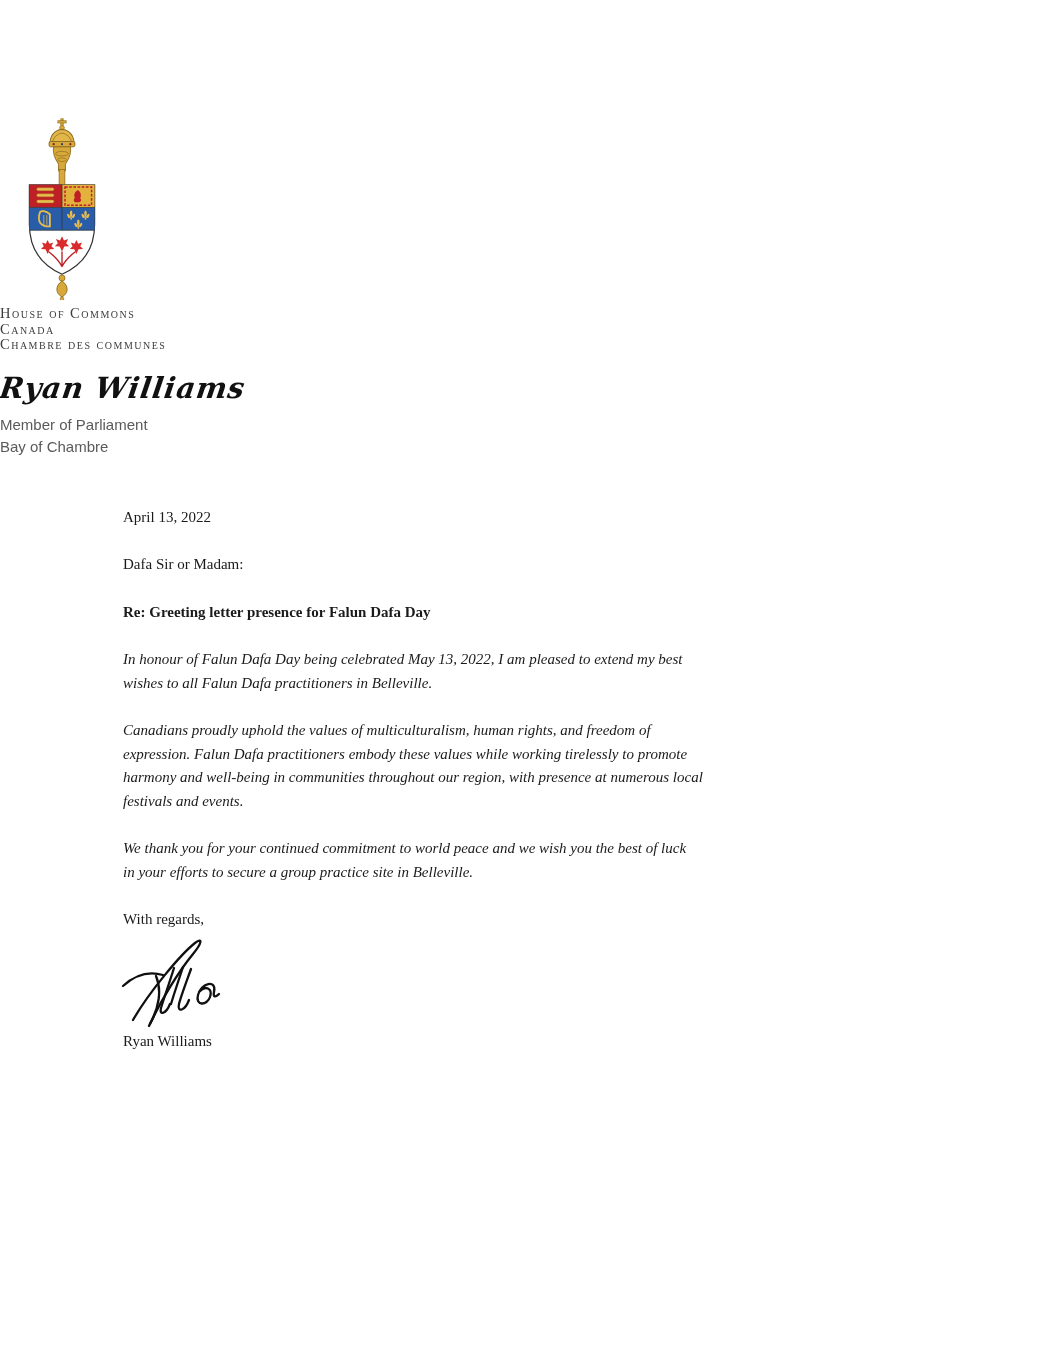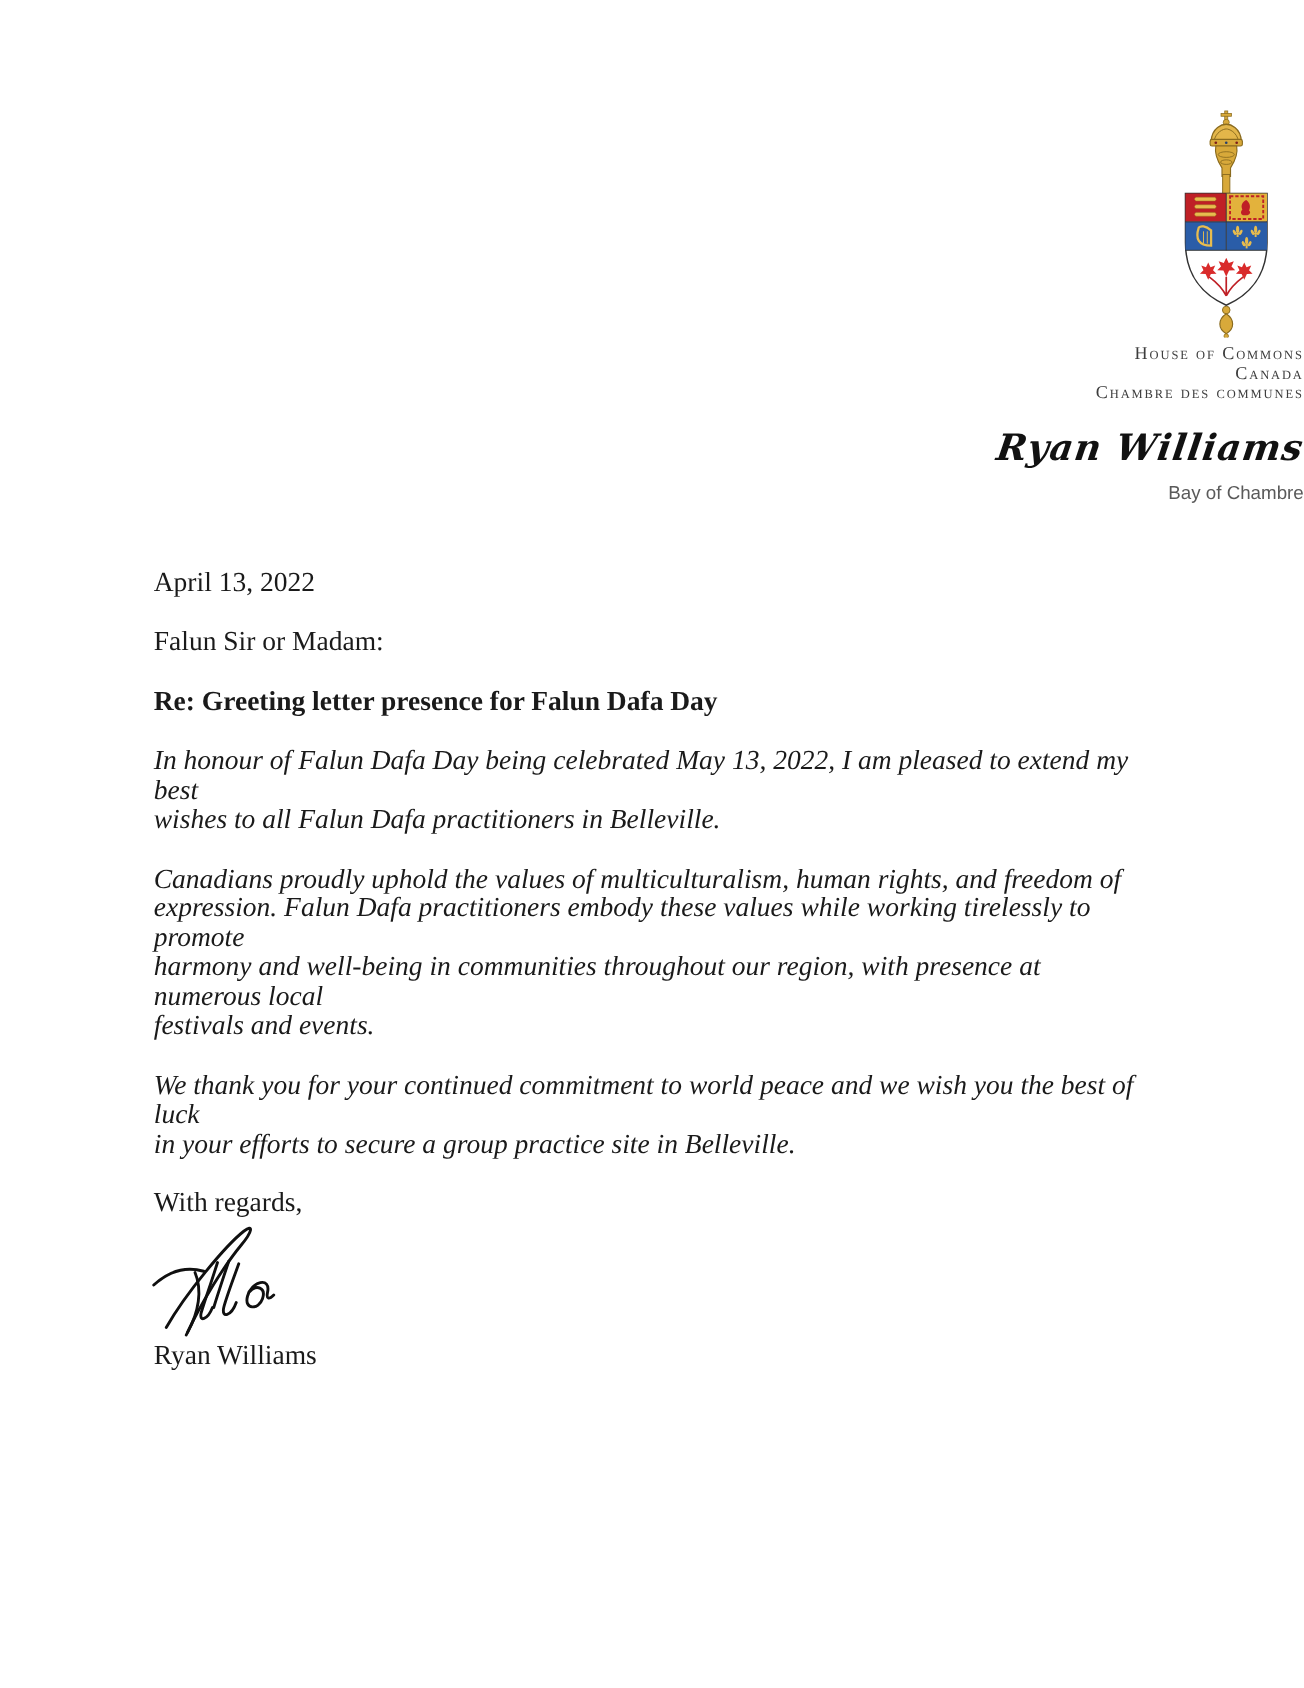--- a/index.html
+++ b/index.html
@@ -9,22 +9,22 @@
     position: relative;
     width: 1043px;
     height: 1350px;
     margin: 0 auto;
     background: #ffffff;
     font-family: "Liberation Serif", serif;
     color: #1a1a1a;
     overflow: hidden;
   }
   .letterhead {
-    padding-top: 88px;
-    text-align: right;
+    padding-top: 118px;
+    text-align: left;
   }
   .crest-wrap { line-height: 0; }
   .org-lines {
     margin-top: 6px;
     font-family: "Liberation Serif", serif;
     font-variant: small-caps;
     letter-spacing: 1.5px;
     font-size: 14.5px;
     line-height: 15.5px;
     color: #3d3d3d;
@@ -43,21 +43,21 @@
   .mp-lines {
     margin-top: 9px;
     font-family: "Liberation Sans", sans-serif;
     font-size: 15px;
     line-height: 22px;
     color: #5a5a5a;
   }
   .body-block {
     margin-left: 123px;
     width: 795px;
-    font-size: 22px;
+    font-size: 15px;
     line-height: 23.5px;
   }
   .line-date { margin-top: 48px; }
   .mt-para { margin-top: 24px; }
   .subject { font-weight: 700; }
   .para { white-space: pre-line; font-style: italic; }
   .sig-wrap { margin-top: 2px; margin-left: -4px; line-height: 0; }
   .signer { margin-top: 2px; }
 </style>
 </head>
@@ -155,27 +155,28 @@
 
     <div class="org-lines">
       <div>House of Commons</div>
       <div>Canada</div>
       <div>Chambre des communes</div>
     </div>
 
     <div class="script-name">Ryan Williams</div>
 
     <div class="mp-lines">
+      <div>Member of Parliament</div>
       <div>Bay of Chambre</div>
     </div>
   </div>
 
   <div class="body-block">
     <div class="line-date">April 13, 2022</div>
-    <div class="mt-para">Falun Sir or Madam:</div>
+    <div class="mt-para">Dafa Sir or Madam:</div>
     <div class="mt-para subject">Re: Greeting letter presence for Falun Dafa Day</div>
     <div class="mt-para para">In honour of Falun Dafa Day being celebrated May 13, 2022, I am pleased to extend my best
 wishes to all Falun Dafa practitioners in Belleville.</div>
     <div class="mt-para para">Canadians proudly uphold the values of multiculturalism, human rights, and freedom of
 expression. Falun Dafa practitioners embody these values while working tirelessly to promote
 harmony and well-being in communities throughout our region, with presence at numerous local
 festivals and events.</div>
     <div class="mt-para para">We thank you for your continued commitment to world peace and we wish you the best of luck
 in your efforts to secure a group practice site in Belleville.</div>
     <div class="mt-para">With regards,</div>

